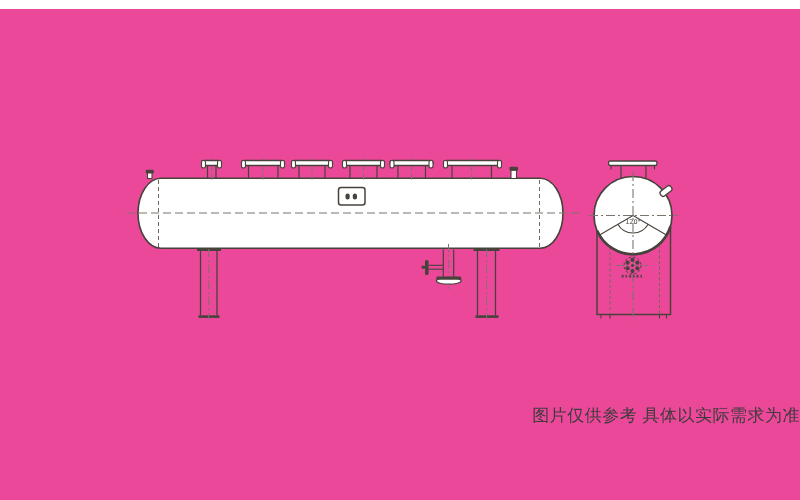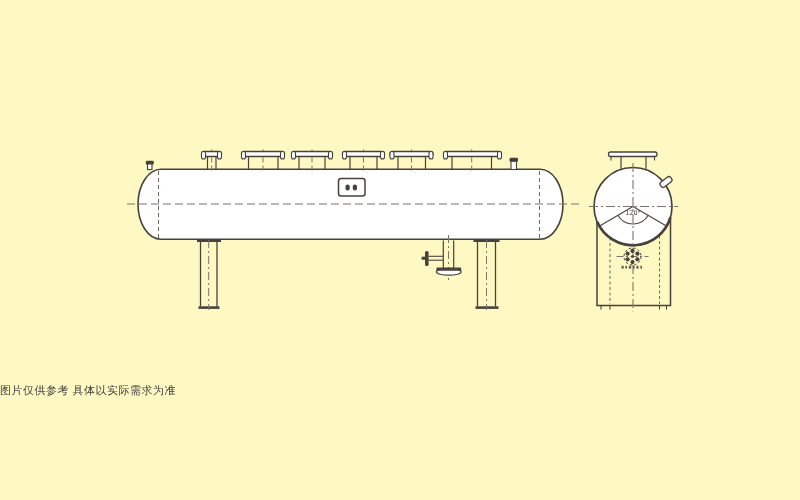--- a/index.html
+++ b/index.html
@@ -1,26 +1,26 @@
 <!DOCTYPE html>
 <html><head>
 <meta charset="utf-8">
 <style>
   html,body{margin:0;padding:0;}
   body{
     width:800px;height:500px;background:#ffffff;overflow:hidden;
     font-family:"Liberation Sans","DejaVu Sans",sans-serif;
     position:relative;
   }
-  .canvas{position:absolute;inset:0;background:#fef9c3;}
+  .canvas{position:absolute;inset:0;background:#ec4899;margin-top:9px;}
   .drawing-svg{position:absolute;left:0;top:0;}
   .caption{
-    position:absolute;left:0;right:0;top:380px;
-    text-align:left;
-    font-size:11px;line-height:20px;color:#3c3c3c;
+    position:absolute;left:0;right:0;top:397px;
+    text-align:right;
+    font-size:17px;line-height:20px;color:#3c3c3c;
     letter-spacing:0.5px;
   }
   svg text{
     font-family:"DejaVu Sans","Liberation Sans",sans-serif;
   }
 </style>
 </head>
 <body>
 
 <div class="canvas">

